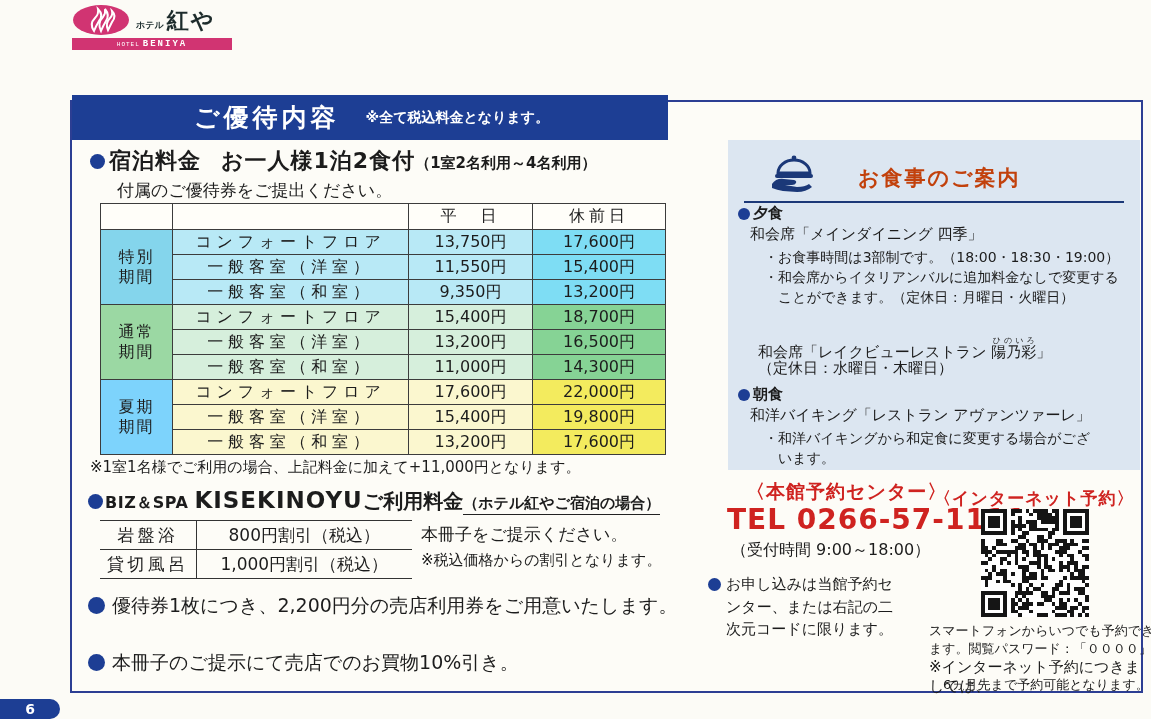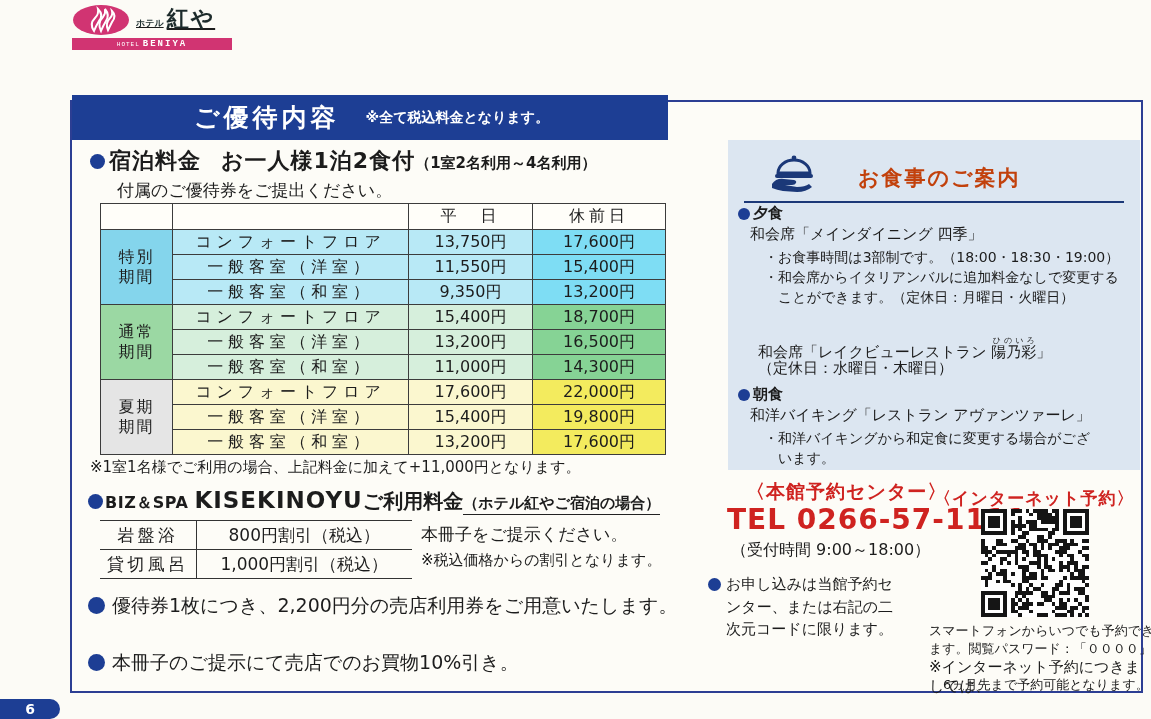--- a/index.html
+++ b/index.html
@@ -1,21 +1,21 @@
 <!DOCTYPE html>
 <html><head>
 <meta charset="utf-8">
 <style>
   * { margin:0; padding:0; box-sizing:border-box; }
   body { background:#e9e9e9; font-family:"DejaVu Sans","Liberation Sans",sans-serif; }
   #page { position:relative; width:1151px; height:719px; background:#fcfbf6; overflow:hidden; color:#1c1c1c; }
 
   
   .logo { position:absolute; left:72px; top:4px; width:168px; }
-  .logo-row { display:flex; align-items:flex-start; gap:6px;text-decoration:underline; }
+  .logo-row { display:flex; align-items:flex-end; gap:6px; }
   .logo-text { display:flex; align-items:baseline; gap:3px; }
   .logo-kana { font-size:9px; color:#233; font-weight:bold; }
   .logo-name { font-size:22px; color:#1d2b2b; font-weight:bold; letter-spacing:2px; }
   .logo-banner { margin-top:2px; width:160px; height:12px; background:#d13472; display:flex; align-items:center; justify-content:center; gap:3px;font-family:Liberation Mono, monospace; }
   .banner-small { color:#fff; font-size:6px; letter-spacing:1px; }
   .banner-large { color:#fff; font-size:9px; font-weight:bold; letter-spacing:2px; }
 
   
   .content-box { position:absolute; left:70px; top:100px; width:1073px; height:593px; border:2px solid #2c3e93; background:#fdfcf7; }
   .header-bar { position:absolute; left:72px; top:95px; width:596px; height:45px; background:#1d3e94; display:flex; align-items:center; z-index:5; }
@@ -36,21 +36,21 @@
   table.price { position:absolute; left:100px; top:203px; border-collapse:collapse; table-layout:fixed; }
   table.price td, table.price th { border:1px solid #3c3c3c; text-align:center; font-weight:normal; padding:0; }
   table.price th { height:26px; font-size:16px; background:#fffef9; letter-spacing:4px; }
   table.price td { height:25px; font-size:16px; }
   th.blank { border:none; background:transparent; }
   td.pcell { font-size:16px; letter-spacing:2px; line-height:1.25; }
   td.pcell span { display:inline-block; width:40px; word-break:break-all; }
   td.room { font-size:15px; letter-spacing:0.30em; }
   .bg-cyan-label { background:#84d5ec; } .bg-cyan-light { background:#b8e9f6; } .bg-cyan-deep { background:#7eddf4; }
   .bg-grn-label  { background:#9bd8a3; } .bg-grn-light  { background:#d6efdc; } .bg-grn-deep  { background:#86d395; }
-  .bg-yel-label  { background:#e5e5e5; } .bg-yel-light  { background:#fbf7cf; } .bg-yel-deep  { background:#f3eb5e; }
+  .bg-yel-label  { background:#7dd3fc; } .bg-yel-light  { background:#fbf7cf; } .bg-yel-deep  { background:#f3eb5e; }
   .footnote { position:absolute; left:90px; top:458px; font-size:15px; }
 
   
   .spa-heading { position:absolute; left:88px; top:487px; display:flex; align-items:baseline; }
   .spa-heading .dot { align-self:center; margin-right:2px; }
   .spa-prefix { font-size:16px; font-weight:600; letter-spacing:0.5px; }
   .spa-name { font-size:23px; font-weight:600; letter-spacing:1px; margin-left:6px; }
   .spa-suffix { font-size:20px; font-weight:bold; }
   .spa-paren { font-size:15px; font-weight:600; border-bottom:1.5px solid #222; padding-bottom:1px; }
   table.spa { position:absolute; left:100px; top:520px; border-collapse:collapse; }

